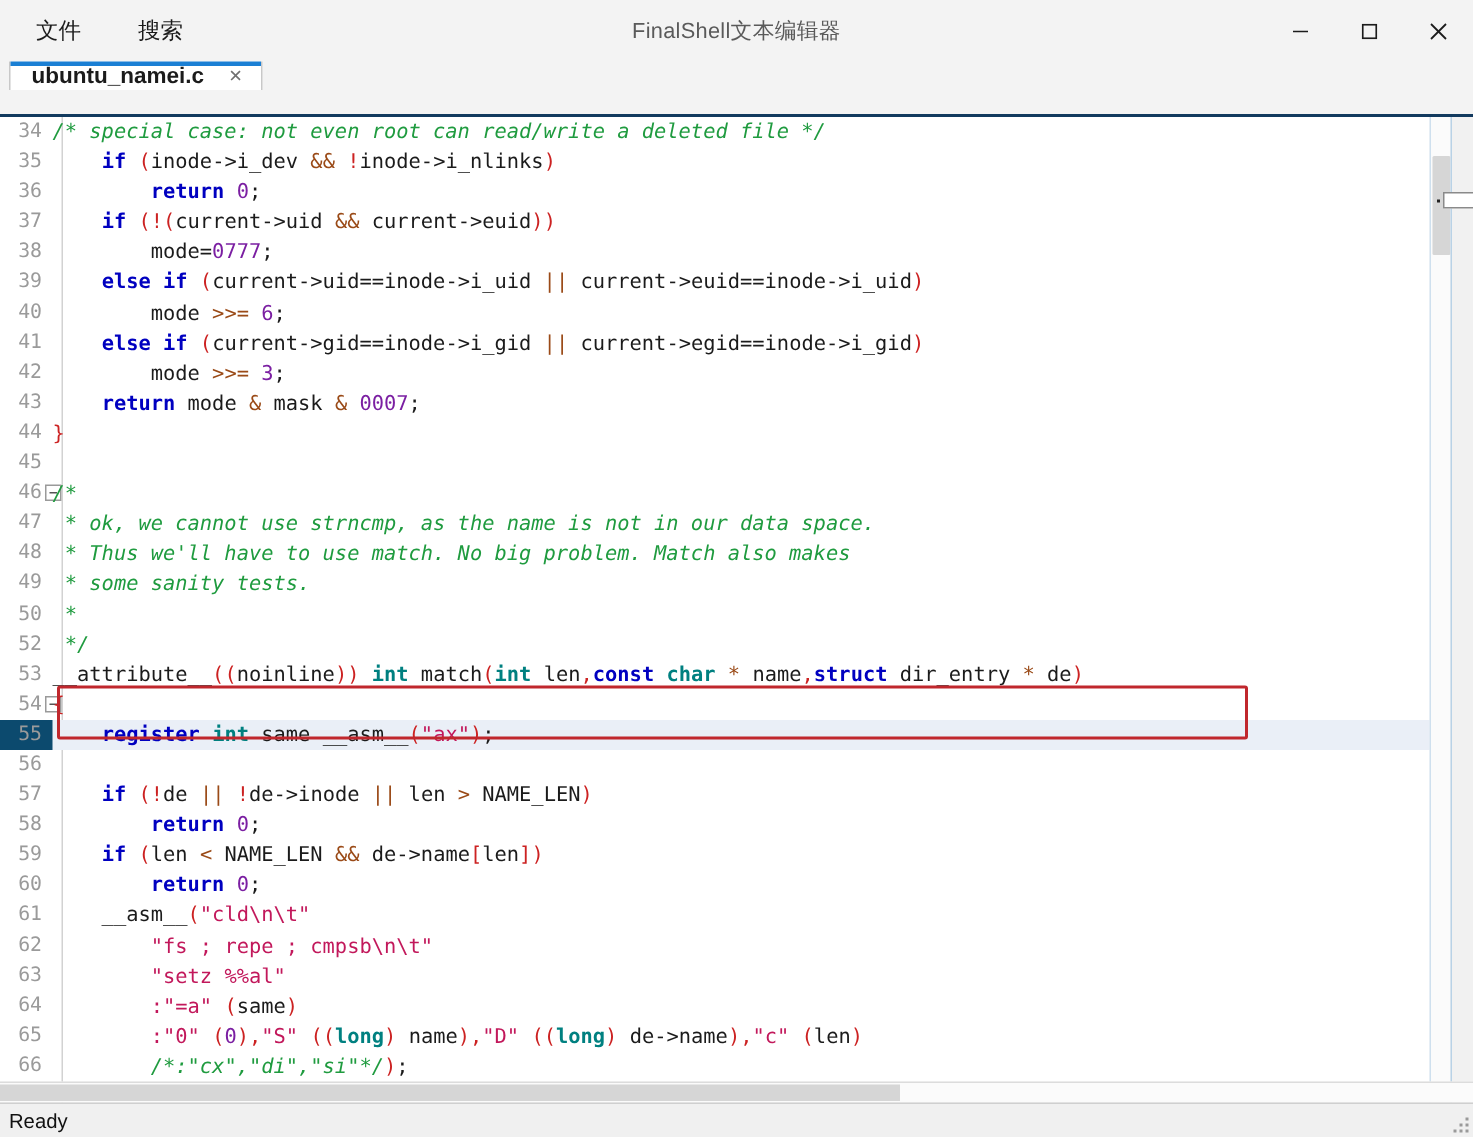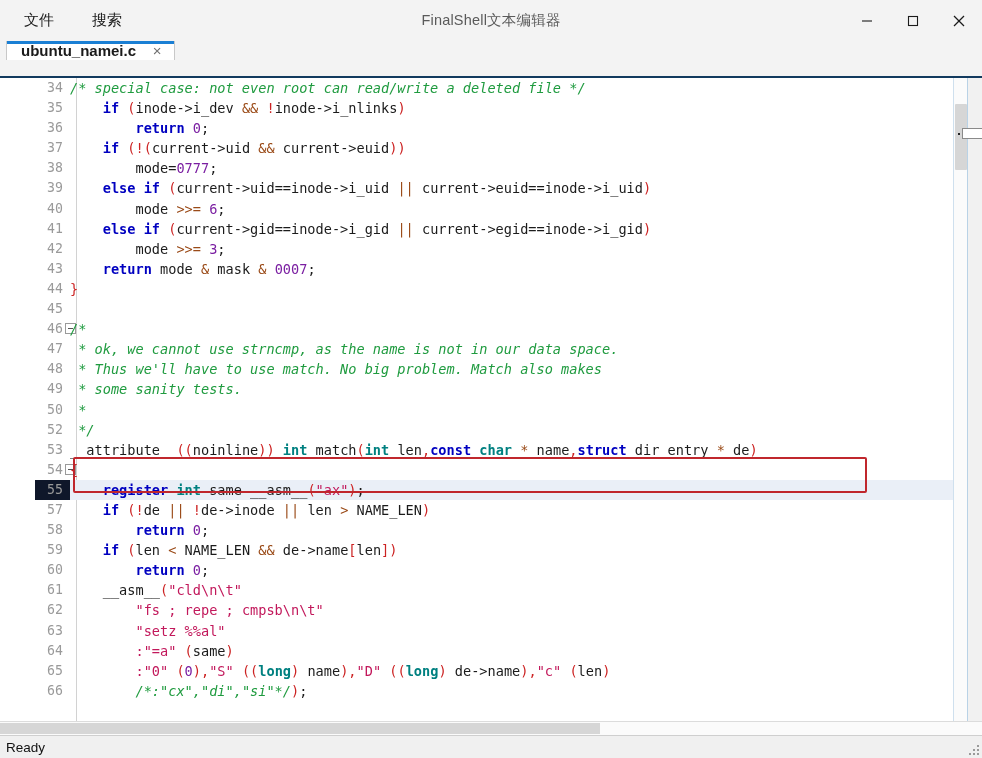--- a/index.html
+++ b/index.html
@@ -44,30 +44,29 @@
     margin-left:12px;width:18px;height:18px;display:flex;align-items:center;justify-content:center;
     color:#707070;font-size:15px;line-height:1;border-radius:3px;cursor:default;
   }
 
   
   .editor-wrap{position:relative;flex:1 1 auto;background:#ffffff;overflow:hidden;}
   .editor{
     position:absolute;left:0;top:0;right:0;bottom:0;background:#ffffff;
     font-family:"DejaVu Sans Mono","Liberation Mono",monospace;
     font-size:13.6px;
-    margin-left:35px;
   }
   .gutter{
     position:absolute;left:0;top:0;bottom:0;width:42px;background:#ffffff;
     border-right:1px solid #d2d2d2;box-sizing:border-box;
   }
   .lines{position:absolute;left:0;top:0;right:0;bottom:0;}
   .row{position:relative;height:20.1px;white-space:pre;}
   .row.cur .code{background:#eaeff7;}
-  .row.cur{background:#0f172a;padding-left:38px;}
+  .row.cur{background:#0c4a6e;padding-left:38px;}
   .ln{
     position:absolute;left:0;width:28px;text-align:right;
     color:#9a9a9a;font-size:13.2px;line-height:20.1px;
     font-family:"DejaVu Sans Mono","Liberation Mono",monospace;
   }
   .code{
     position:absolute;left:35px;right:0;line-height:20.1px;color:#1b1b1b;
   }
   .fold{
     position:absolute;left:30px;top:4px;width:11px;height:11px;
@@ -180,20 +179,21 @@
           <div class="row"><span class="ln">45</span><span class="code"></span></div>
           <div class="row"><span class="ln">46</span><span class="fold"></span><span class="code"><span class="c">/*</span></span></div>
           <div class="row"><span class="ln">47</span><span class="code"><span class="c"> * ok, we cannot use strncmp, as the name is not in our data space.</span></span></div>
           <div class="row"><span class="ln">48</span><span class="code"><span class="c"> * Thus we'll have to use match. No big problem. Match also makes</span></span></div>
           <div class="row"><span class="ln">49</span><span class="code"><span class="c"> * some sanity tests.</span></span></div>
           <div class="row"><span class="ln">50</span><span class="code"><span class="c"> *</span></span></div>
           <div class="row"><span class="ln">52</span><span class="code"><span class="c"> */</span></span></div>
           <div class="row"><span class="ln">53</span><span class="code"><span class="pl">__attribute__</span><span class="p">((</span><span class="pl">noinline</span><span class="p">))</span><span class="pl"> </span><span class="t">int</span><span class="pl"> match</span><span class="p">(</span><span class="t">int</span><span class="pl"> len</span><span class="p">,</span><span class="k">const</span><span class="pl"> </span><span class="t">char</span><span class="pl"> </span><span class="o">*</span><span class="pl"> name</span><span class="p">,</span><span class="k">struct</span><span class="pl"> dir_entry </span><span class="o">*</span><span class="pl"> de</span><span class="p">)</span></span></div>
           <div class="row"><span class="ln">54</span><span class="fold"></span><span class="code"><span class="p">{</span></span></div>
           <div class="row cur"><span class="ln">55</span><span class="code"><span class="pl">    </span><span class="k">register</span><span class="pl"> </span><span class="t">int</span><span class="pl"> same __asm__</span><span class="p">(</span><span class="s">"ax"</span><span class="p">)</span><span class="pl">;</span></span></div>
+          <div class="row"><span class="ln">56</span><span class="code"></span></div>
           <div class="row"><span class="ln">57</span><span class="code"><span class="pl">    </span><span class="k">if</span><span class="pl"> </span><span class="p">(!</span><span class="pl">de </span><span class="o">||</span><span class="pl"> </span><span class="p">!</span><span class="pl">de-&gt;inode </span><span class="o">||</span><span class="pl"> len </span><span class="o">&gt;</span><span class="pl"> NAME_LEN</span><span class="p">)</span></span></div>
           <div class="row"><span class="ln">58</span><span class="code"><span class="pl">        </span><span class="k">return</span><span class="pl"> </span><span class="n">0</span><span class="pl">;</span></span></div>
           <div class="row"><span class="ln">59</span><span class="code"><span class="pl">    </span><span class="k">if</span><span class="pl"> </span><span class="p">(</span><span class="pl">len </span><span class="o">&lt;</span><span class="pl"> NAME_LEN </span><span class="o">&amp;&amp;</span><span class="pl"> de-&gt;name</span><span class="p">[</span><span class="pl">len</span><span class="p">])</span></span></div>
           <div class="row"><span class="ln">60</span><span class="code"><span class="pl">        </span><span class="k">return</span><span class="pl"> </span><span class="n">0</span><span class="pl">;</span></span></div>
           <div class="row"><span class="ln">61</span><span class="code"><span class="pl">    __asm__</span><span class="p">(</span><span class="s">"cld\n\t"</span></span></div>
           <div class="row"><span class="ln">62</span><span class="code"><span class="pl">        </span><span class="s">"fs ; repe ; cmpsb\n\t"</span></span></div>
           <div class="row"><span class="ln">63</span><span class="code"><span class="pl">        </span><span class="s">"setz %%al"</span></span></div>
           <div class="row"><span class="ln">64</span><span class="code"><span class="pl">        </span><span class="s">:"=a"</span><span class="pl"> </span><span class="p">(</span><span class="pl">same</span><span class="p">)</span></span></div>
           <div class="row"><span class="ln">65</span><span class="code"><span class="pl">        </span><span class="s">:"0"</span><span class="pl"> </span><span class="p">(</span><span class="n">0</span><span class="p">),</span><span class="s">"S"</span><span class="pl"> </span><span class="p">((</span><span class="t">long</span><span class="p">)</span><span class="pl"> name</span><span class="p">),</span><span class="s">"D"</span><span class="pl"> </span><span class="p">((</span><span class="t">long</span><span class="p">)</span><span class="pl"> de-&gt;name</span><span class="p">),</span><span class="s">"c"</span><span class="pl"> </span><span class="p">(</span><span class="pl">len</span><span class="p">)</span></span></div>
           <div class="row"><span class="ln">66</span><span class="code"><span class="pl">        </span><span class="c">/*:"cx","di","si"*/</span><span class="p">)</span><span class="pl">;</span></span></div>

